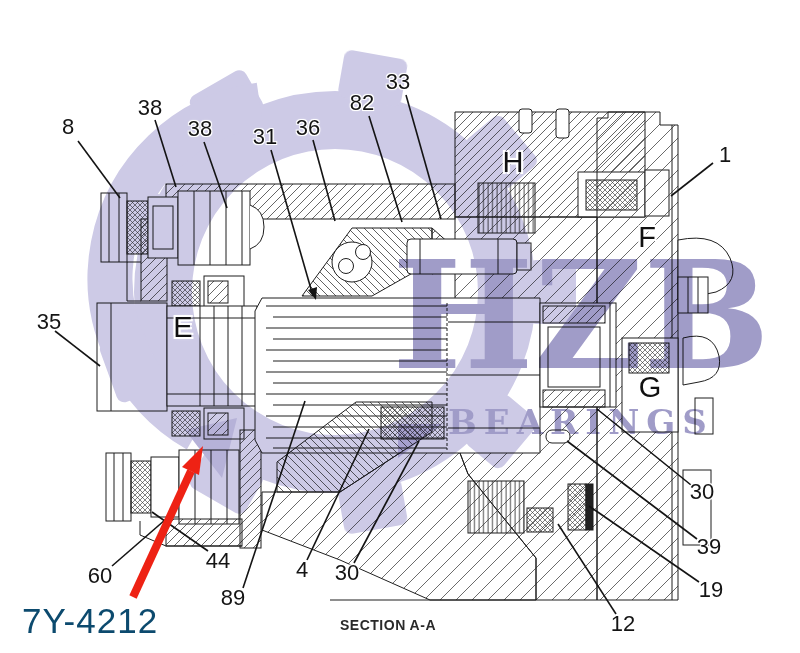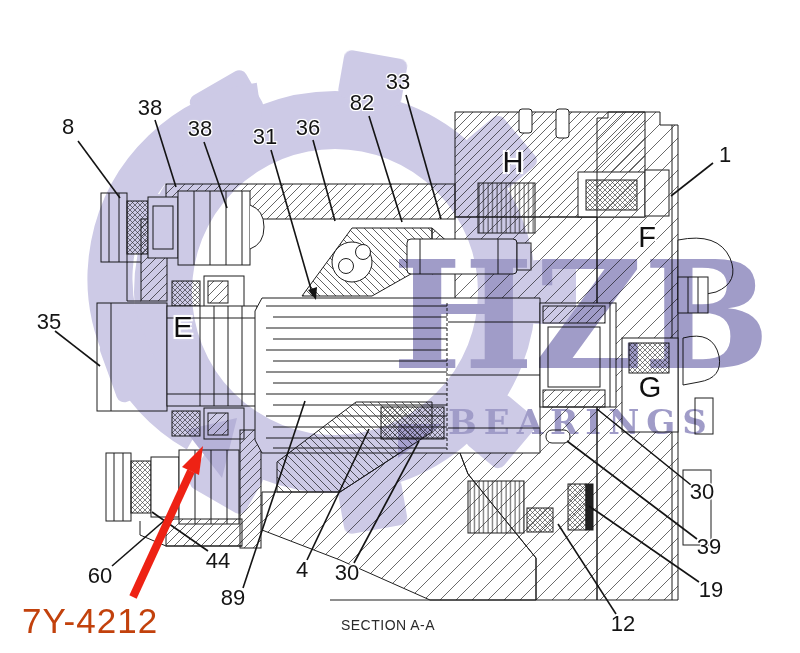--- a/index.html
+++ b/index.html
@@ -13,25 +13,25 @@
     font-size:22px;color:#141414;line-height:1;white-space:nowrap;
     text-shadow:-1px -1px 0 #fff,1px -1px 0 #fff,-1px 1px 0 #fff,1px 1px 0 #fff,0 0 3px #fff;
   }
   .zone{
     position:absolute;transform:translate(-50%,-50%);
     font-size:29px;color:#101010;line-height:1;
     text-shadow:-2px -2px 0 #fff,2px -2px 0 #fff,-2px 2px 0 #fff,2px 2px 0 #fff,0 0 4px #fff;
   }
   .part-number{
     position:absolute;left:22px;top:603px;
-    font-size:35px;color:#c2410c;line-height:1;letter-spacing:1px;
+    font-size:35px;color:#0c4a6e;line-height:1;letter-spacing:1px;
   }
   .caption{
     position:absolute;transform:translate(-50%,-50%);left:388px;top:625px;
-    font-size:14px;font-weight:normal;color:#2a2a2a;letter-spacing:0.5px;white-space:nowrap;
+    font-size:14px;font-weight:bold;color:#2a2a2a;letter-spacing:0.5px;white-space:nowrap;
   }
   .wm-text{font-family:"DejaVu Serif",serif;font-weight:bold;}
 </style>
 </head>
 <body>
 
 <div class="stage">
 
 <svg width="800" height="653" viewBox="0 0 800 653">
   <defs>

